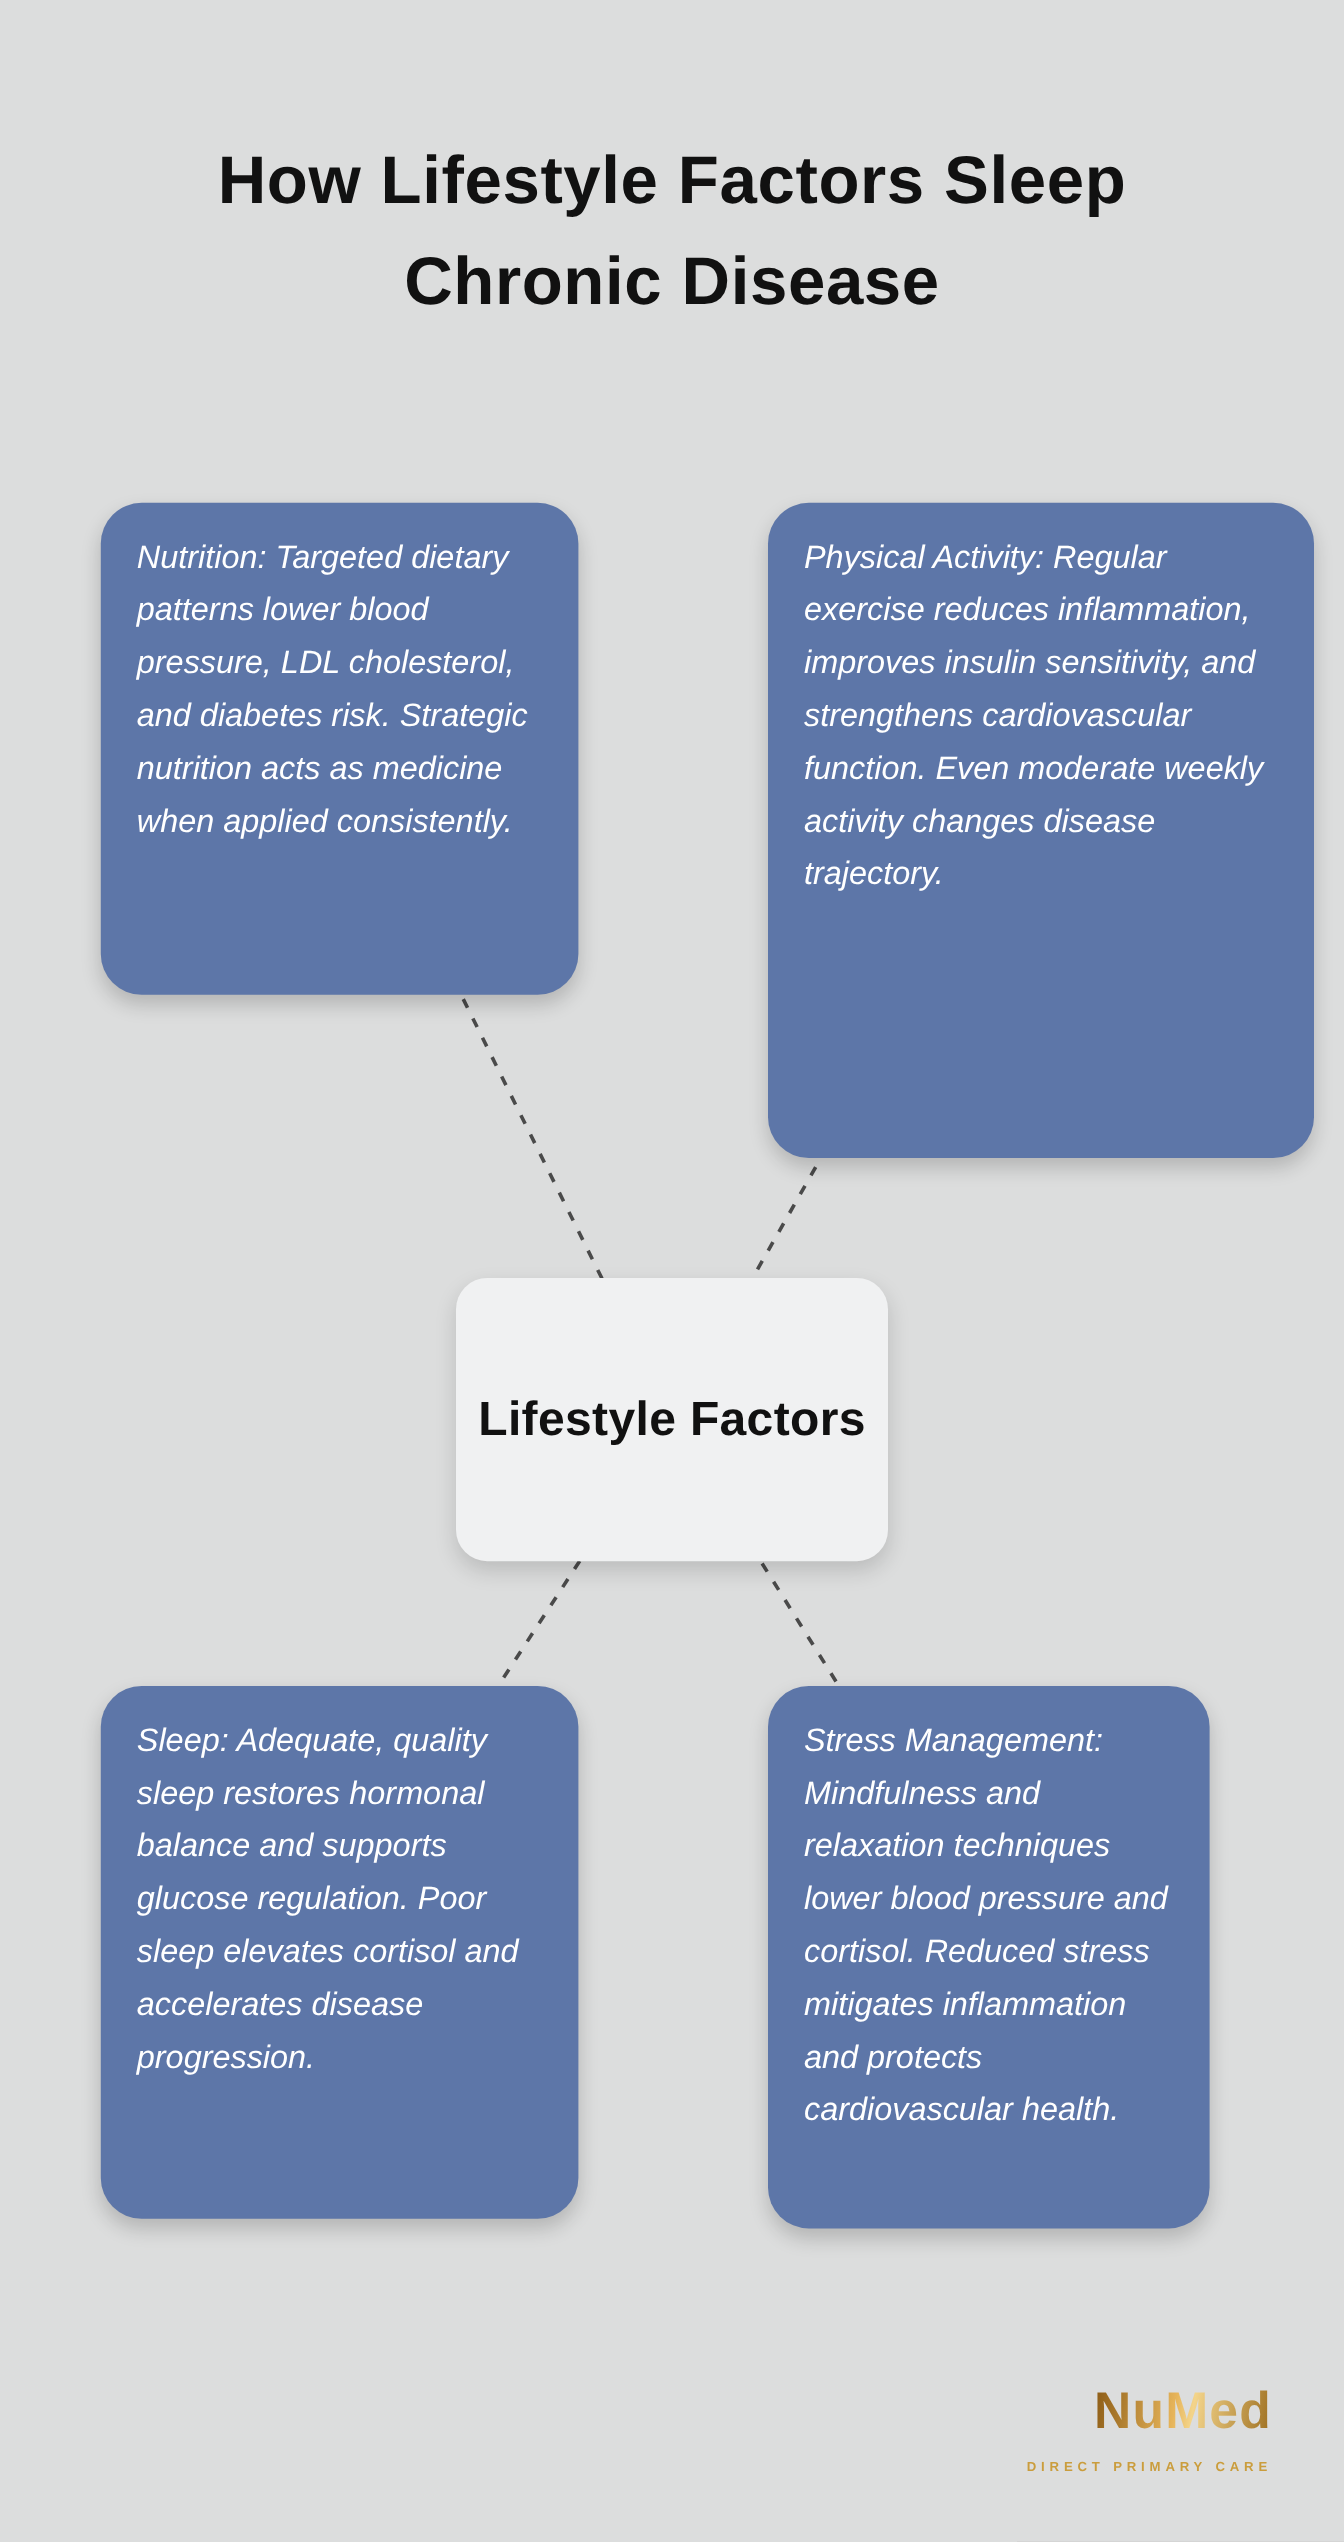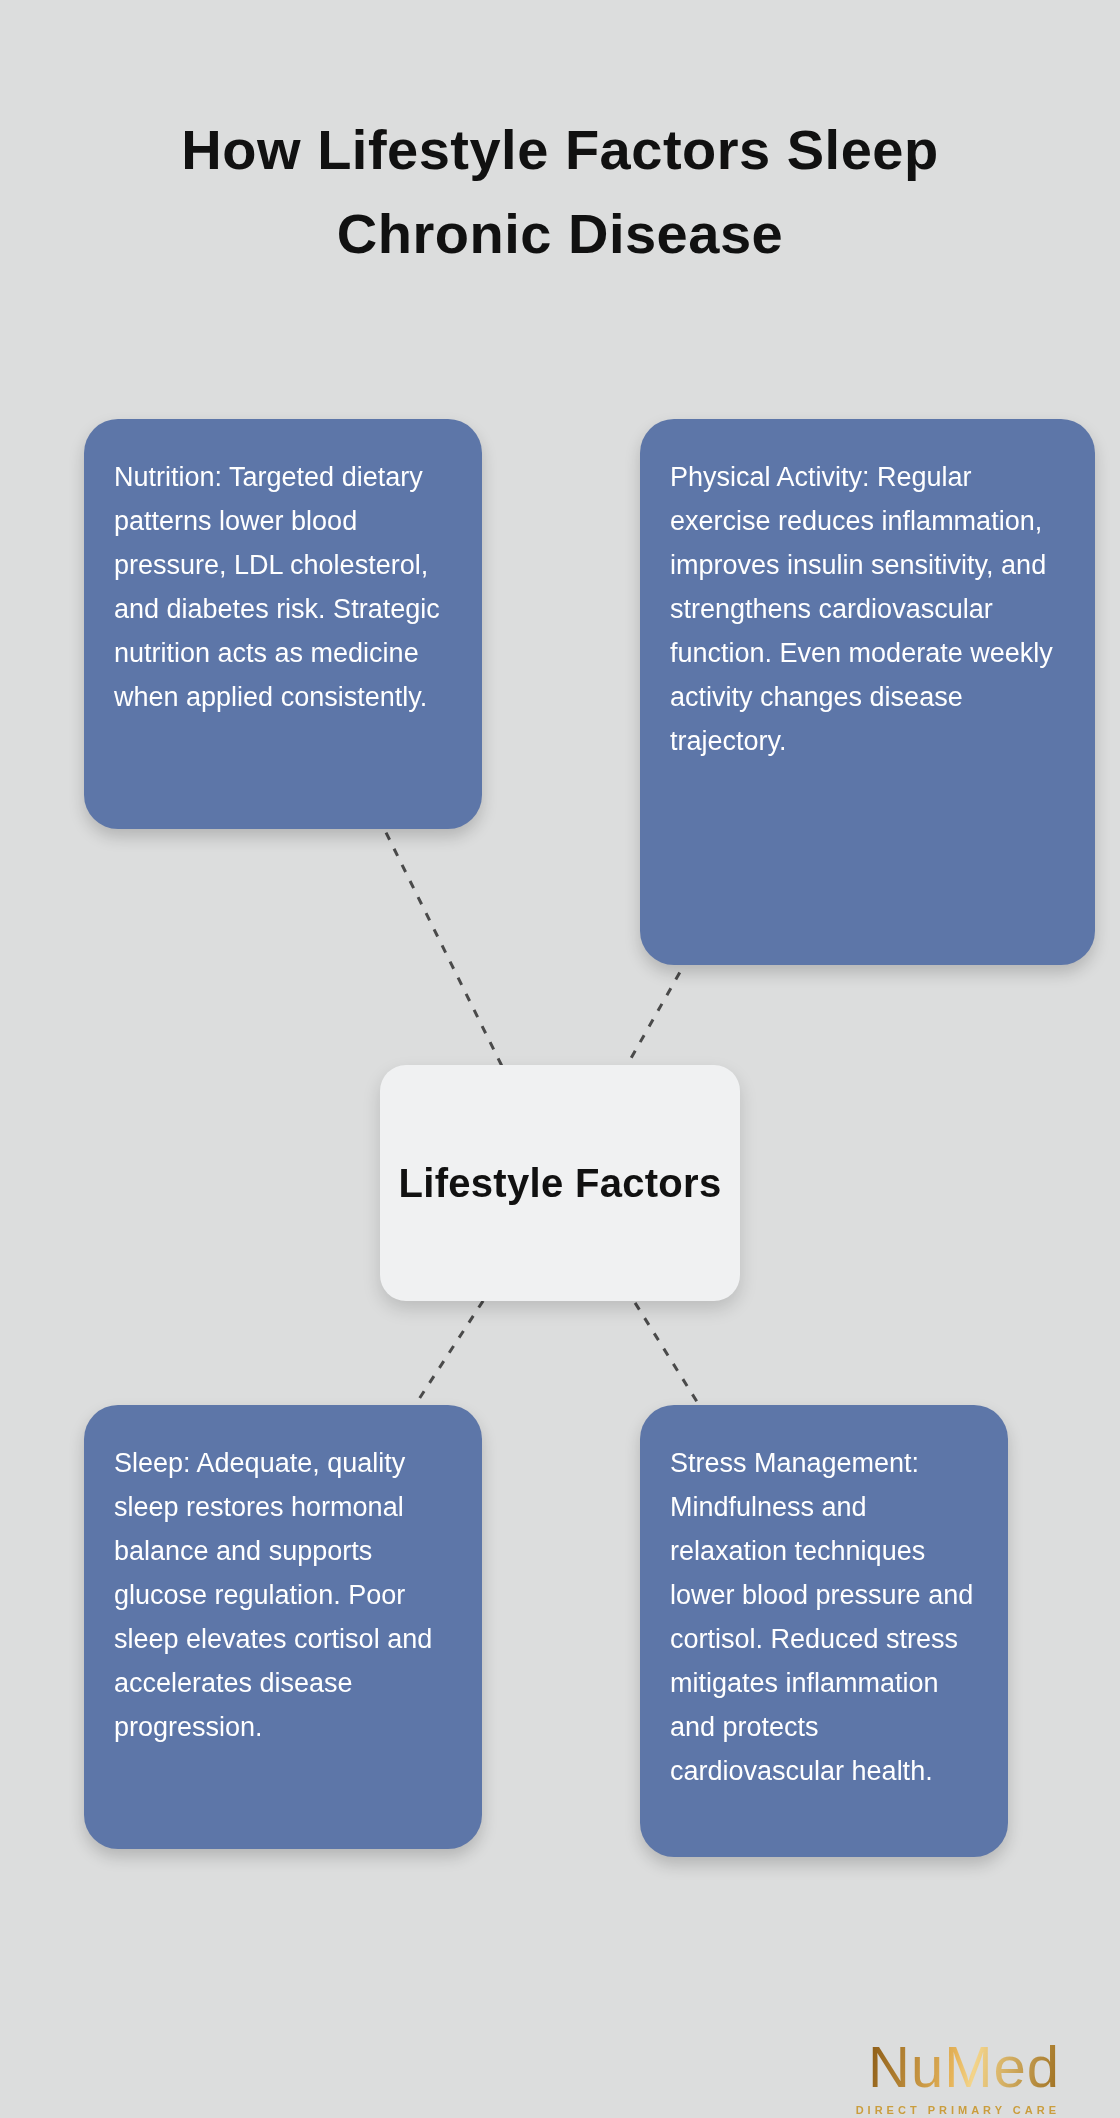--- a/index.html
+++ b/index.html
@@ -43,22 +43,23 @@
     stroke:var(--connector);
     stroke-width:3;
     stroke-dasharray:8 10;
     fill:none;
   }
   .node{
     position:absolute;
     background:var(--node);
     color:var(--node-text);
     border-radius:34px;
-    padding:36px 30px;
+    padding:23px 30px;
     box-shadow:0 8px 16px rgba(0,0,0,0.18);
+    font-style:italic;
   }
   .node p{
     font-size:27px;
     line-height:1.63;
     font-weight:400;
   }
   .node-tl{left:84px;top:419px;width:398px;height:410px;}
   .node-tr{left:640px;top:419px;width:455px;height:546px;}
   .node-bl{left:84px;top:1405px;width:398px;height:444px;}
   .node-br{left:640px;top:1405px;width:368px;height:452px;}
@@ -81,33 +82,32 @@
     letter-spacing:0.3px;
   }
   .logo{
     position:absolute;
     right:60px;
     top:1985px;
     width:260px;
     text-align:right;
   }
   .logo-name{
-    font-size:58px;
-    font-weight:400;
+    font-size:43px;
+    font-weight:700;
     letter-spacing:1px;
     color:var(--gold);
     background:linear-gradient(100deg,#8a5a14 0%,#e6b45a 45%,#f3d48a 55%,#9c6d1e 100%);
     -webkit-background-clip:text;
     background-clip:text;
     -webkit-text-fill-color:transparent;
     display:inline-block;
-    margin-top:48px;
   }
   .logo-tagline{
-    margin-top:4px;
+    margin-top:16px;
     font-size:11px;
     font-weight:700;
     letter-spacing:4px;
     color:var(--gold);
     opacity:0.9;
   }
 </style>
 </head>
 <body>
 

